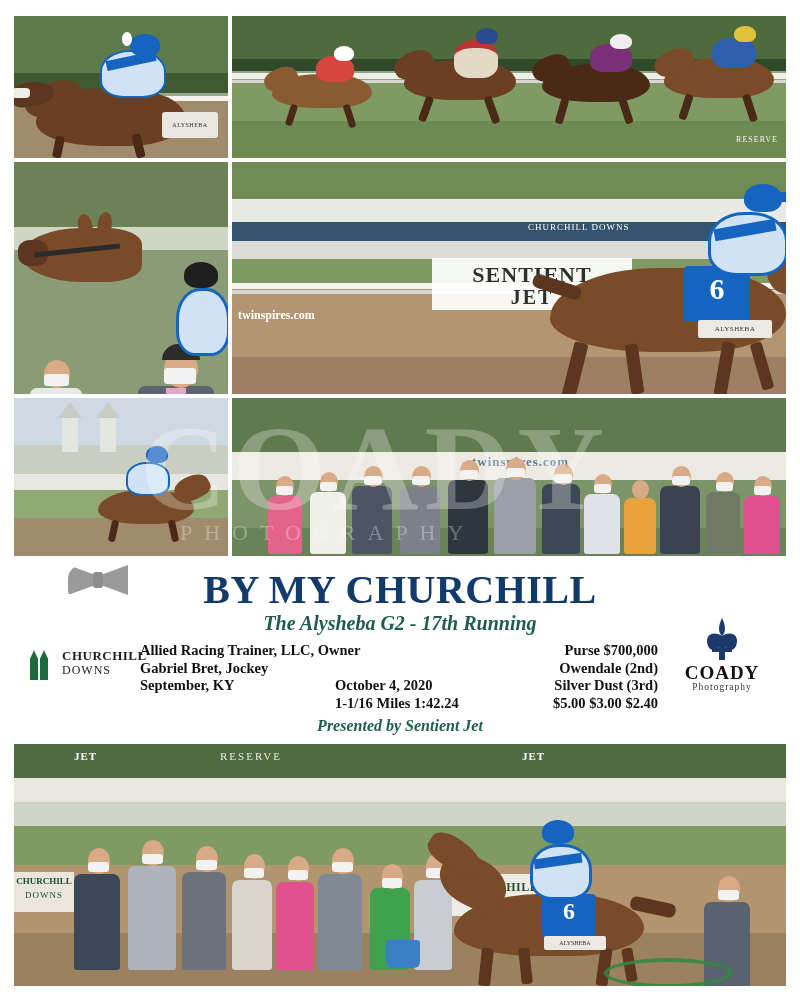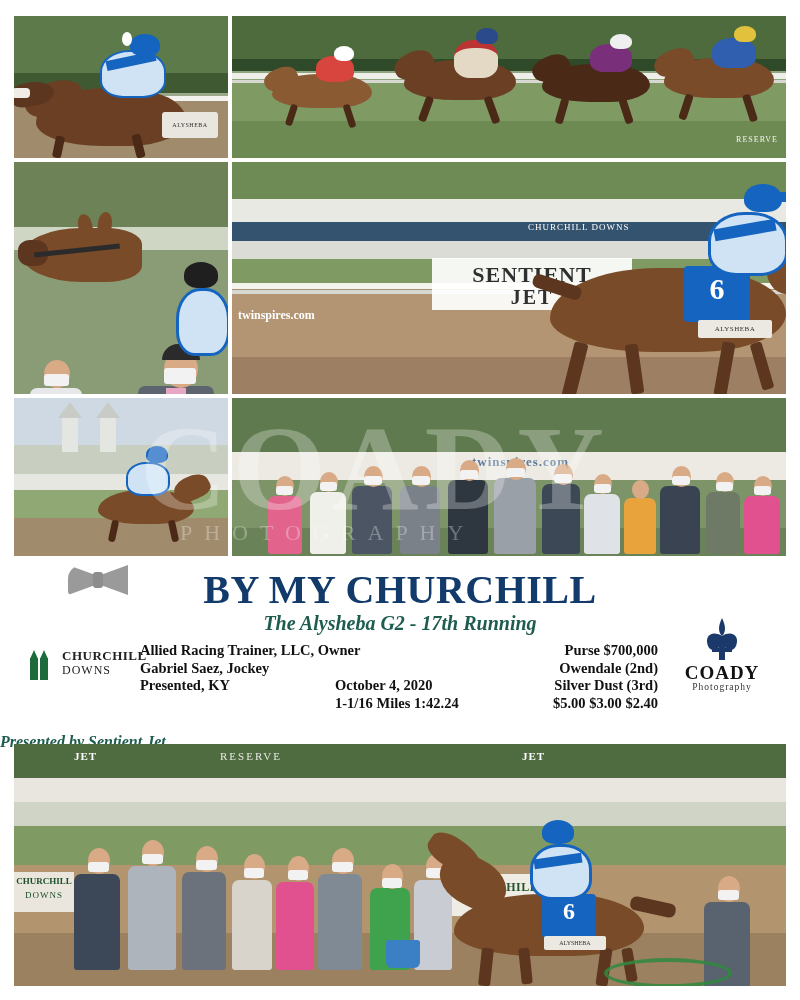--- a/index.html
+++ b/index.html
@@ -26,21 +26,21 @@
   .pmask{position:absolute;border-radius:3px;background:#f2f2f2;}
 
   
   .textblock{position:absolute;left:0;right:0;top:560px;height:182px;background:#fff;}
   .title{position:absolute;left:0;right:0;top:6px;text-align:center;font-size:40px;font-weight:bold;color:#123a6b;letter-spacing:.5px;font-family:"Liberation Serif",serif;}
   .subtitle{position:absolute;left:0;right:0;top:52px;text-align:center;font-size:20px;font-style:italic;font-weight:bold;color:#1d5c4f;}
   .infogrid{position:absolute;left:0;right:0;top:82px;height:70px;}
   .leftcol{position:absolute;left:140px;top:0;font-size:14.5px;font-weight:bold;color:#111;line-height:17.5px;text-align:left;}
   .midcol{position:absolute;left:335px;top:35px;font-size:14.5px;font-weight:bold;color:#111;line-height:17.5px;text-align:left;}
   .rightcol{position:absolute;right:142px;top:0;font-size:14.5px;font-weight:bold;color:#111;line-height:17.5px;text-align:right;}
-  .presented{position:absolute;left:0;right:0;top:173px;text-align:left;font-size:16px;font-style:italic;font-weight:bold;color:#1d5c4f;}
+  .presented{position:absolute;left:0;right:0;top:157px;text-align:center;font-size:16px;font-style:italic;font-weight:bold;color:#1d5c4f;}
 
   .bowtie{position:absolute;left:68px;top:565px;width:60px;height:30px;}
   .bowtie .bl,.bowtie .br{position:absolute;top:0;width:26px;height:30px;background:#9a9a9a;}
   .bowtie .bl{left:0;border-radius:14px 4px 14px 4px;clip-path:polygon(0 0,100% 32%,100% 68%,0 100%);}
   .bowtie .br{right:0;clip-path:polygon(100% 0,0 32%,0 68%,100% 100%);}
   .bowtie .knot{position:absolute;left:25px;top:7px;width:10px;height:16px;background:#8d8d8d;border-radius:3px;}
 
   .cdlogo{position:absolute;left:30px;top:648px;width:120px;height:36px;}
   .cdlogo .spires{position:absolute;left:0;top:2px;width:26px;height:30px;}
   .cdlogo .sp{position:absolute;bottom:0;width:8px;background:#1d6b3a;}
@@ -271,22 +271,22 @@
   <div class="watermark">COADY</div>
   <div class="wmsub">PHOTOGRAPHY</div>
 
   <div class="textblock">
     <div class="title">BY MY CHURCHILL</div>
     <div class="subtitle">The Alysheba G2 - 17th Running</div>
 
     <div class="infogrid">
       <div class="leftcol">
         <div>Allied Racing Trainer, LLC, Owner</div>
-        <div>Gabriel Saez, Jockey</div>
-        <div>Presented, KY</div>
+        <div>Gabriel Bret, Jockey</div>
+        <div>September, KY</div>
       </div>
       <div class="midcol">
         <div>October 4, 2020</div>
         <div>1-1/16 Miles  1:42.24</div>
       </div>
       <div class="rightcol">
         <div>Purse $700,000</div>
         <div>Owendale (2nd)</div>
         <div>Silver Dust (3rd)</div>
         <div>$5.00 $3.00 $2.40</div>

